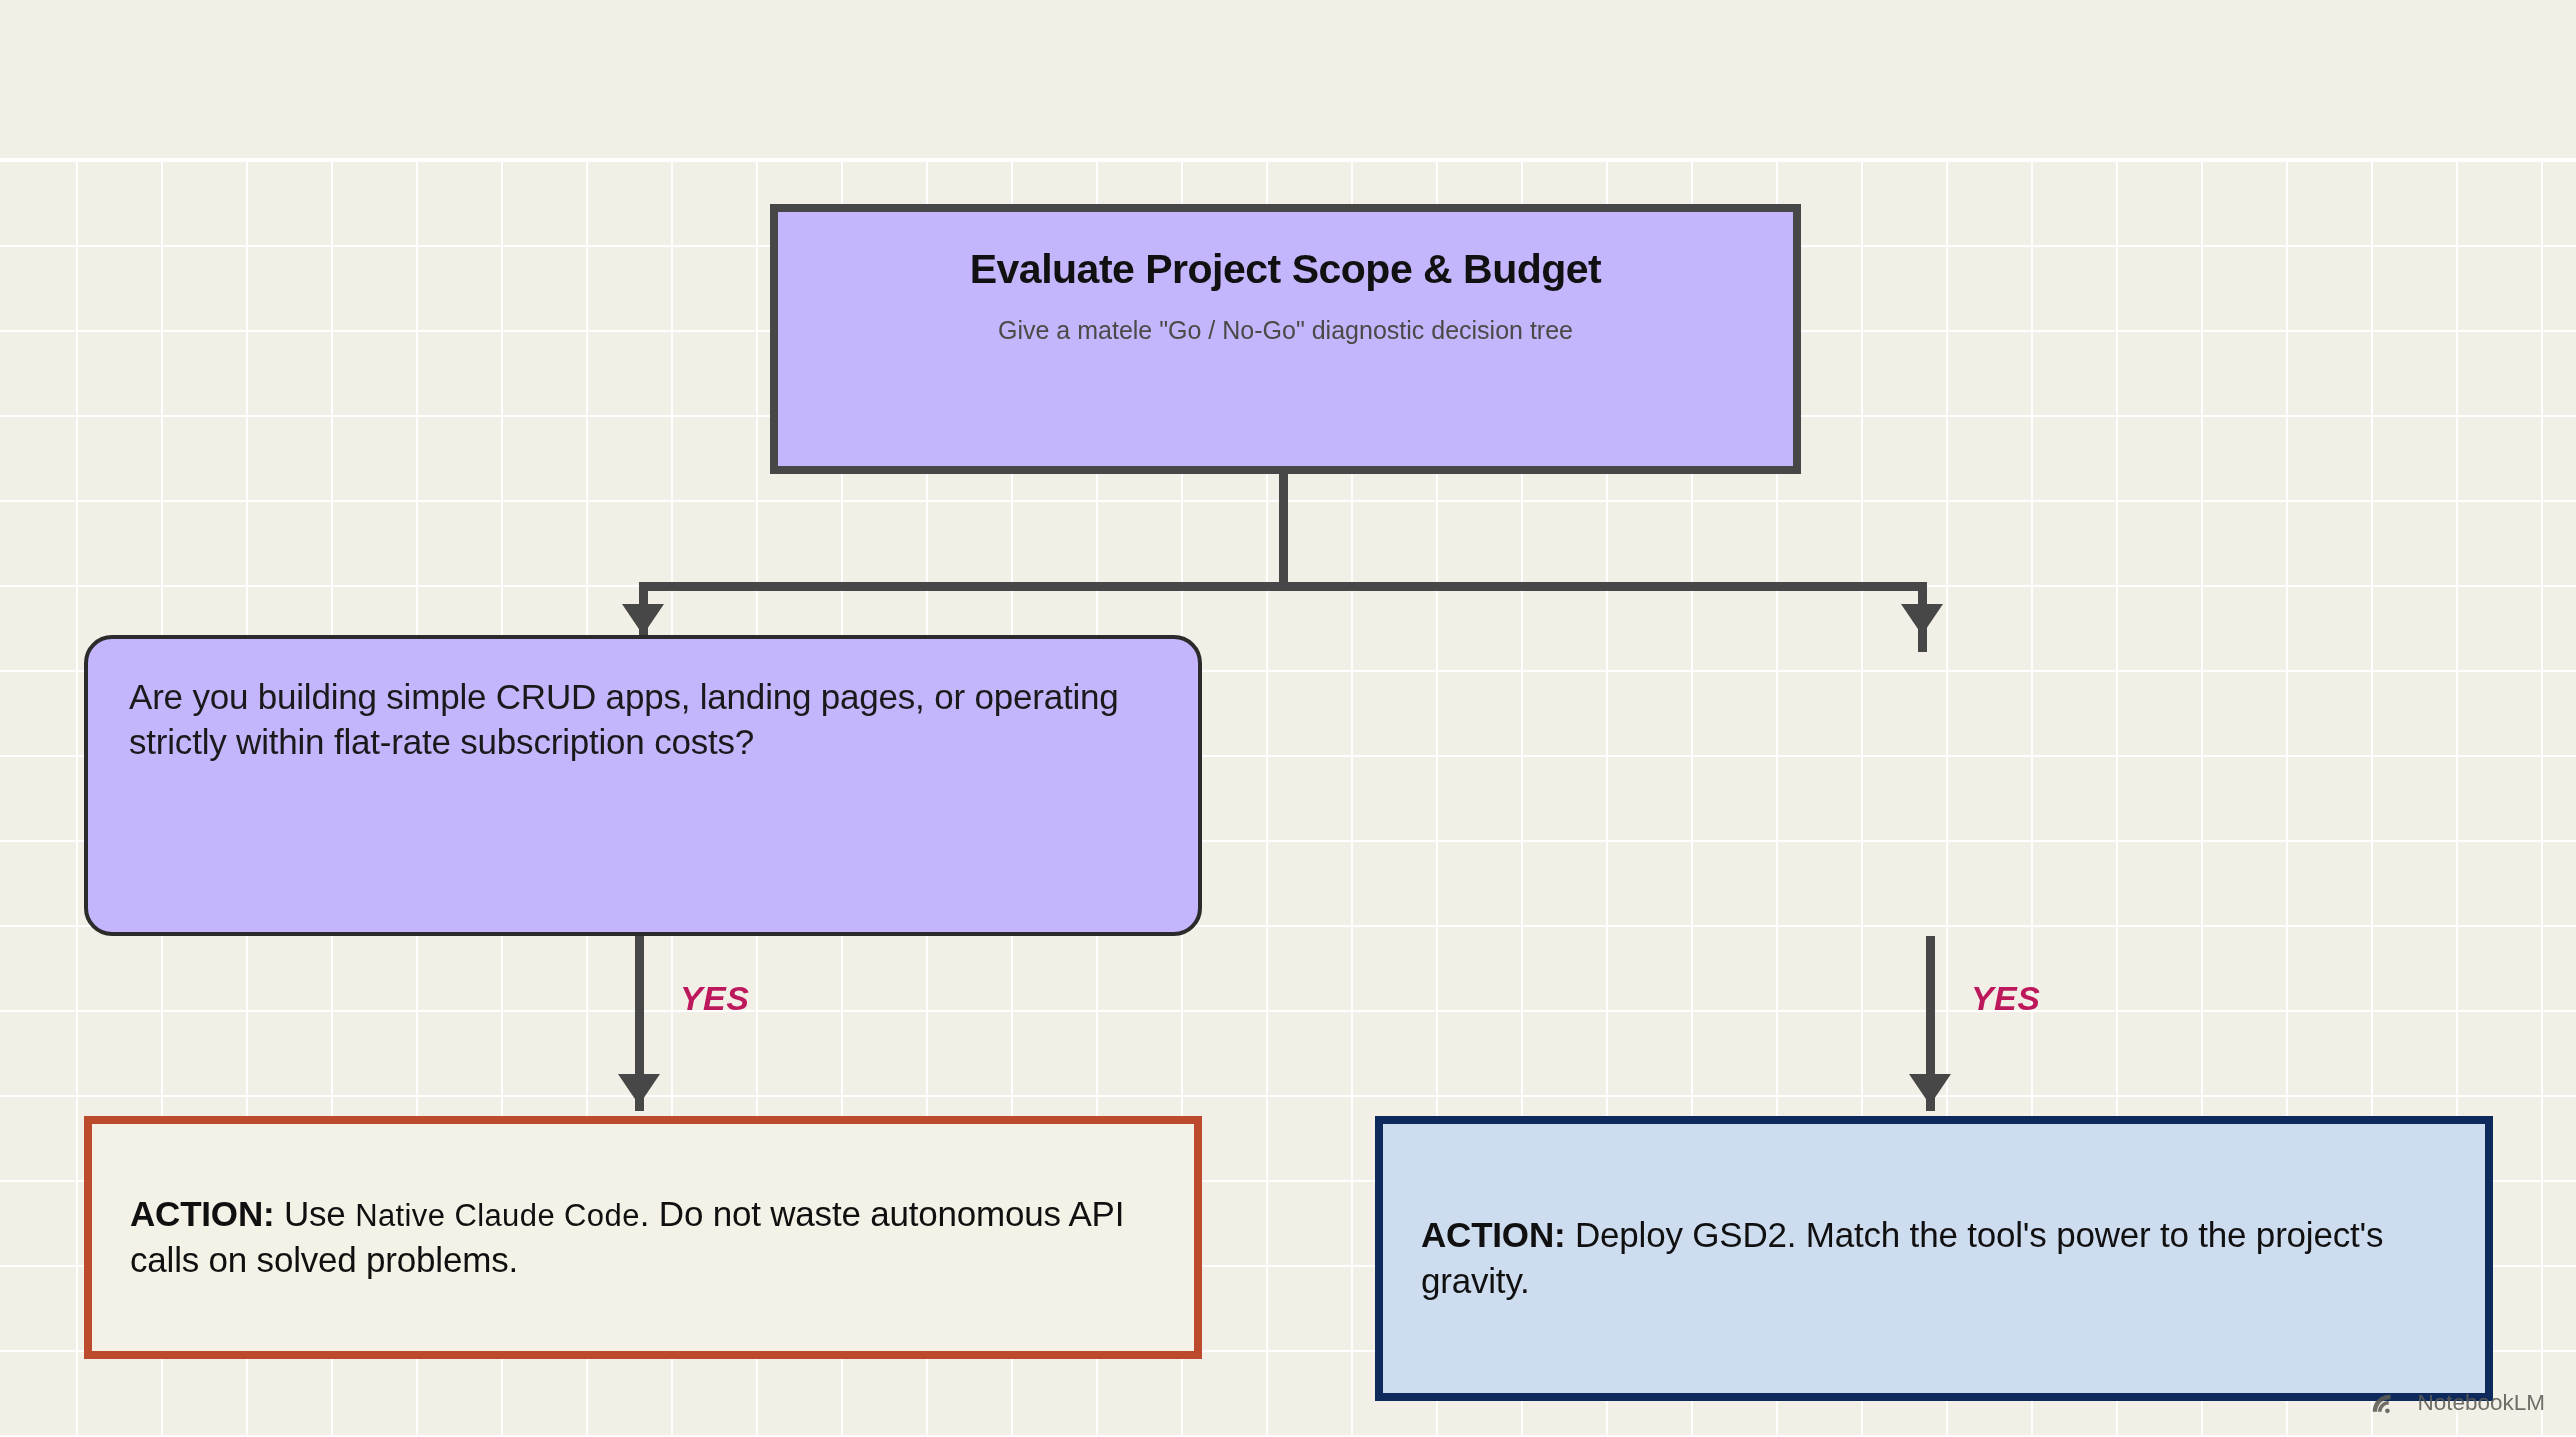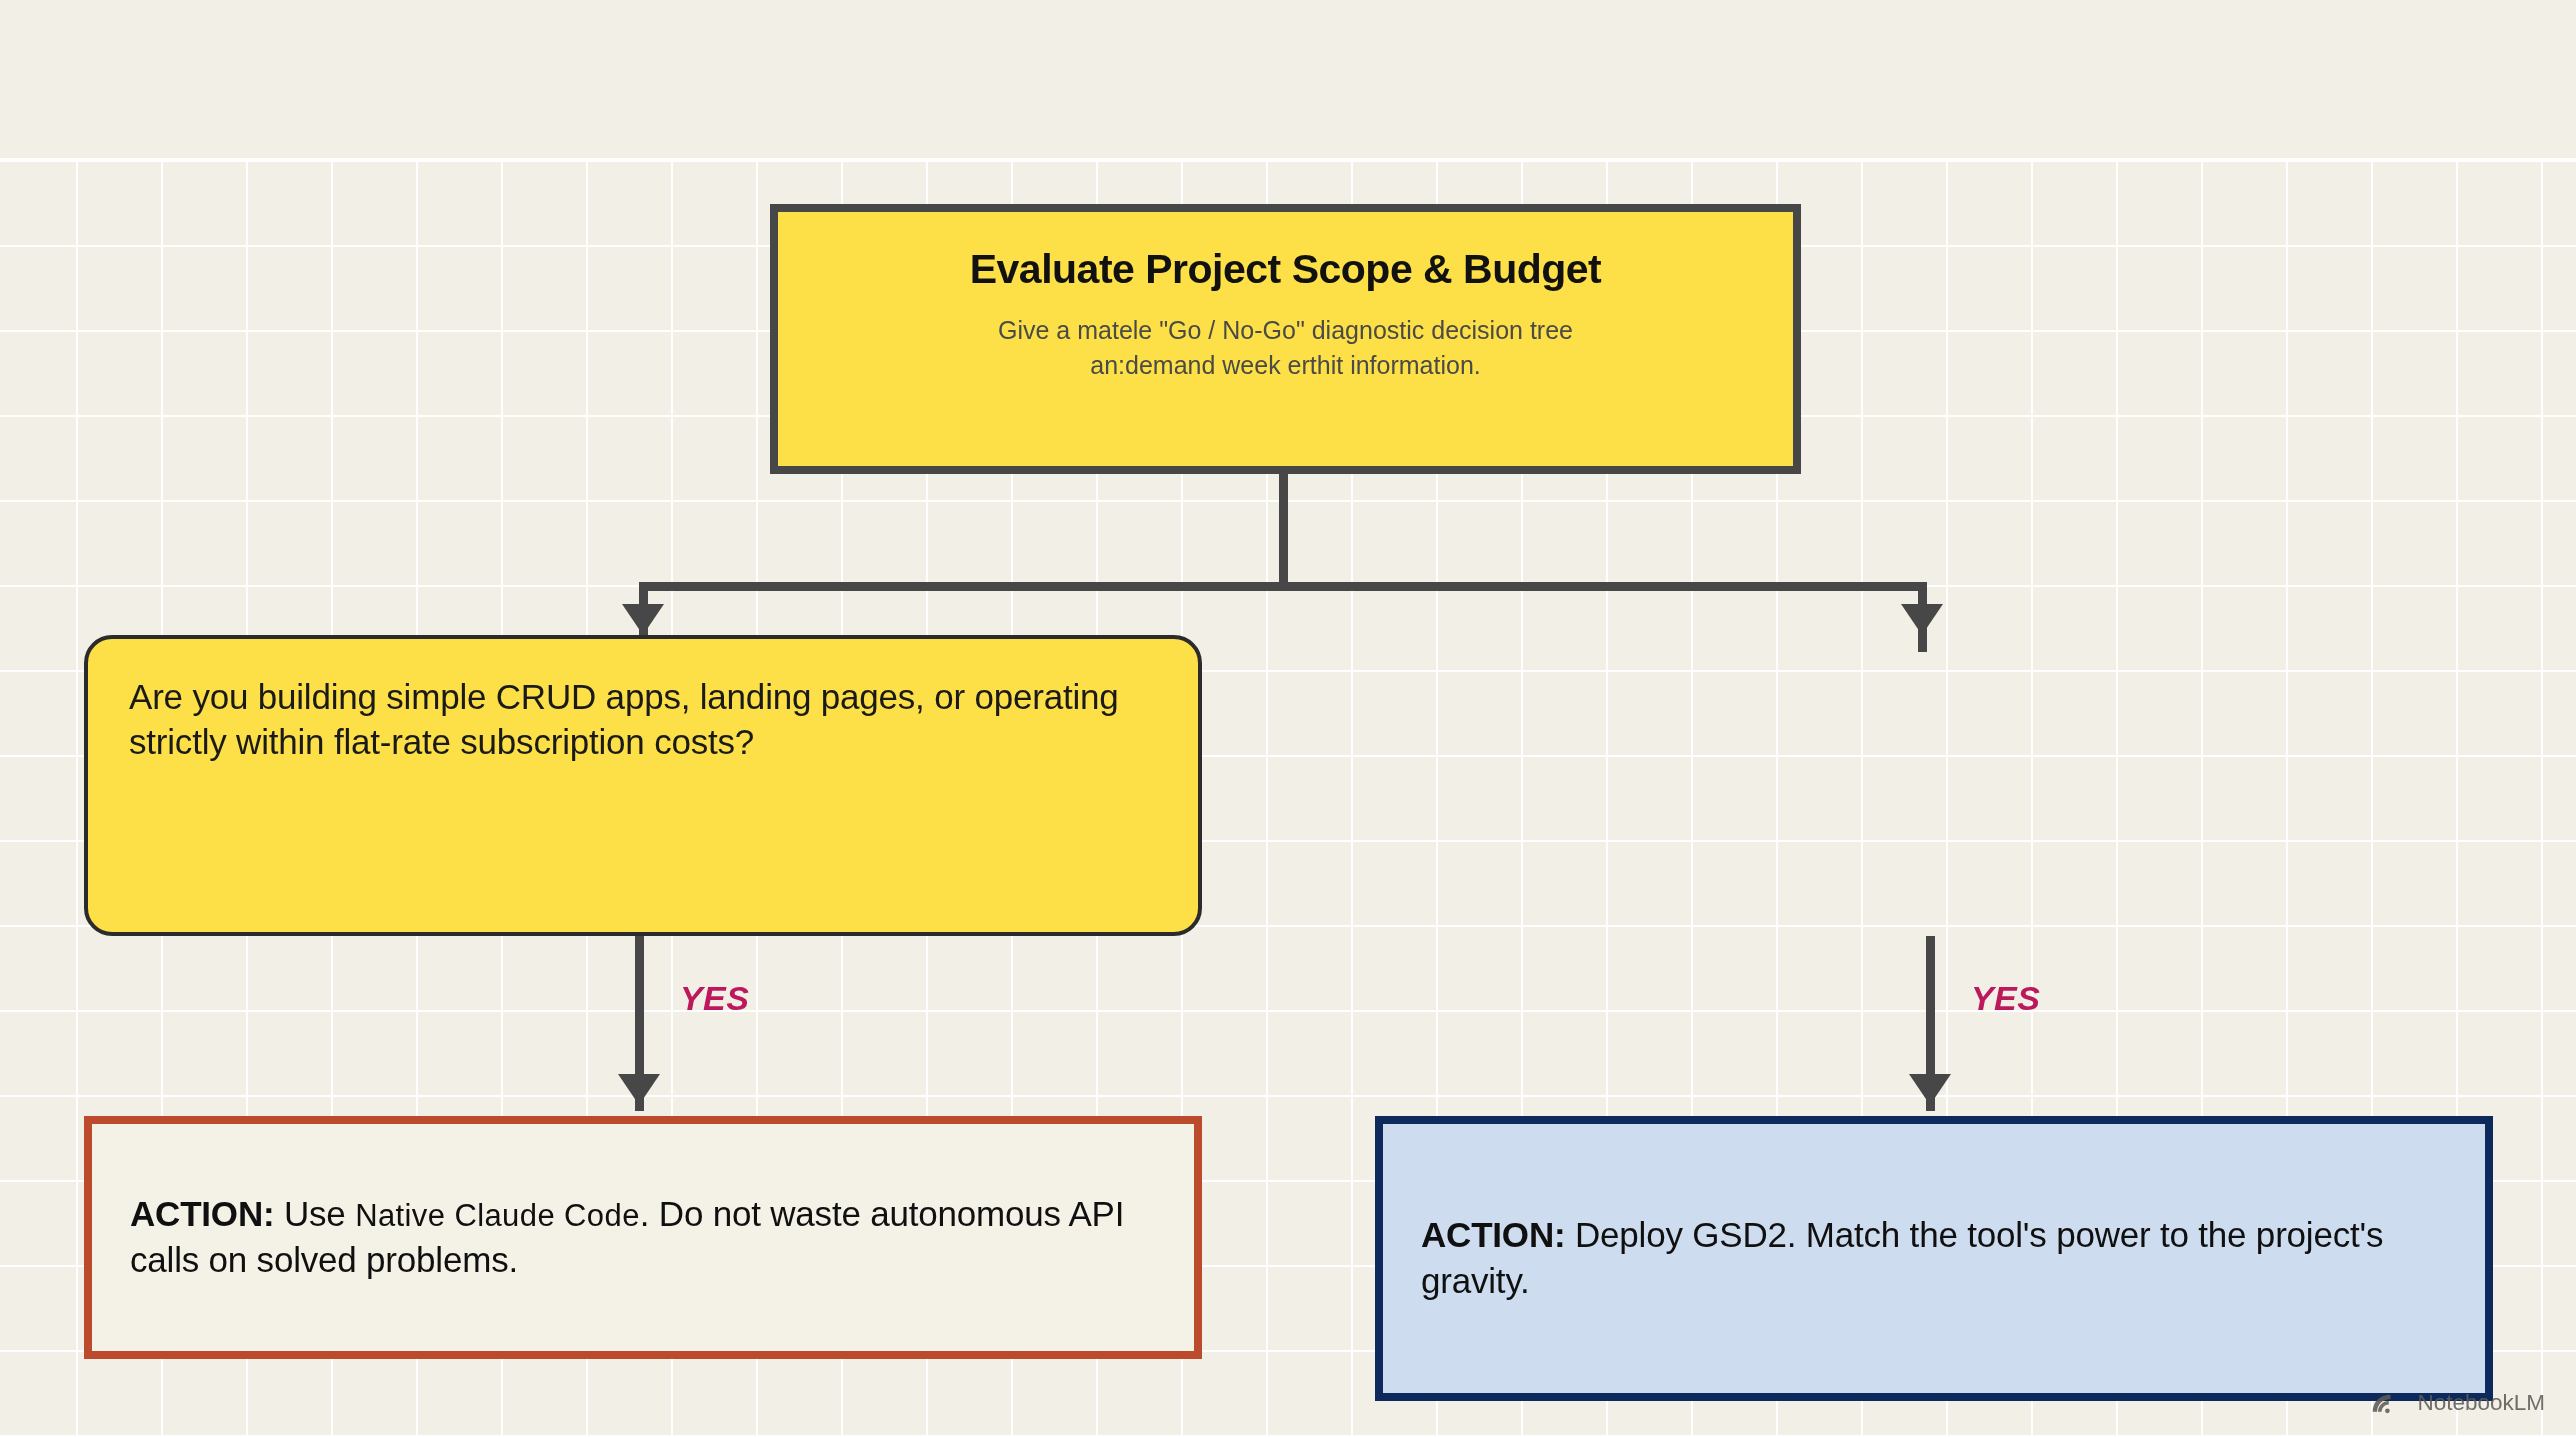--- a/index.html
+++ b/index.html
@@ -51,21 +51,21 @@
     letter-spacing: -1.1px;
     color: #111111;
     line-height: 1.05;
     white-space: nowrap;
   }
 
   
   .node {
     position: absolute;
     box-sizing: border-box;
-    background: #fde047;
+    background: #c4b5fd;
   }
   .node-dark {
     border: 8px solid #474747;
   }
   .node-thin {
     border: 4.5px solid #2B2B2B;
   }
   .node-red {
     border: 8px solid #BC4B2E;
     background: #F4F1E7;
@@ -169,21 +169,20 @@
 <div id="page">
 
   <div id="grid-bg"></div>
   <div id="grid-top-rule"></div>
 
 
   <div class="node node-dark" style="left:770px; top:204px; width:1031px; height:270px;">
     <div id="root-title">Evaluate Project Scope &amp; Budget</div>
     <div id="root-sub">
       <div>Give a matele "Go / No-Go" diagnostic decision tree</div>
-      <div>an:demand week erthit information.</div>
     </div>
   </div>
 
   <div class="conn" style="left:1279px; top:474px; width:9px; height:117px;"></div>
 
   <div class="conn" style="left:639px; top:582px; width:1288px; height:9px;"></div>
 
   <div class="conn" style="left:639px; top:582px; width:9px; height:70px;"></div>
   <div class="arrow-head" style="left:622px; top:604px;"></div>
 

